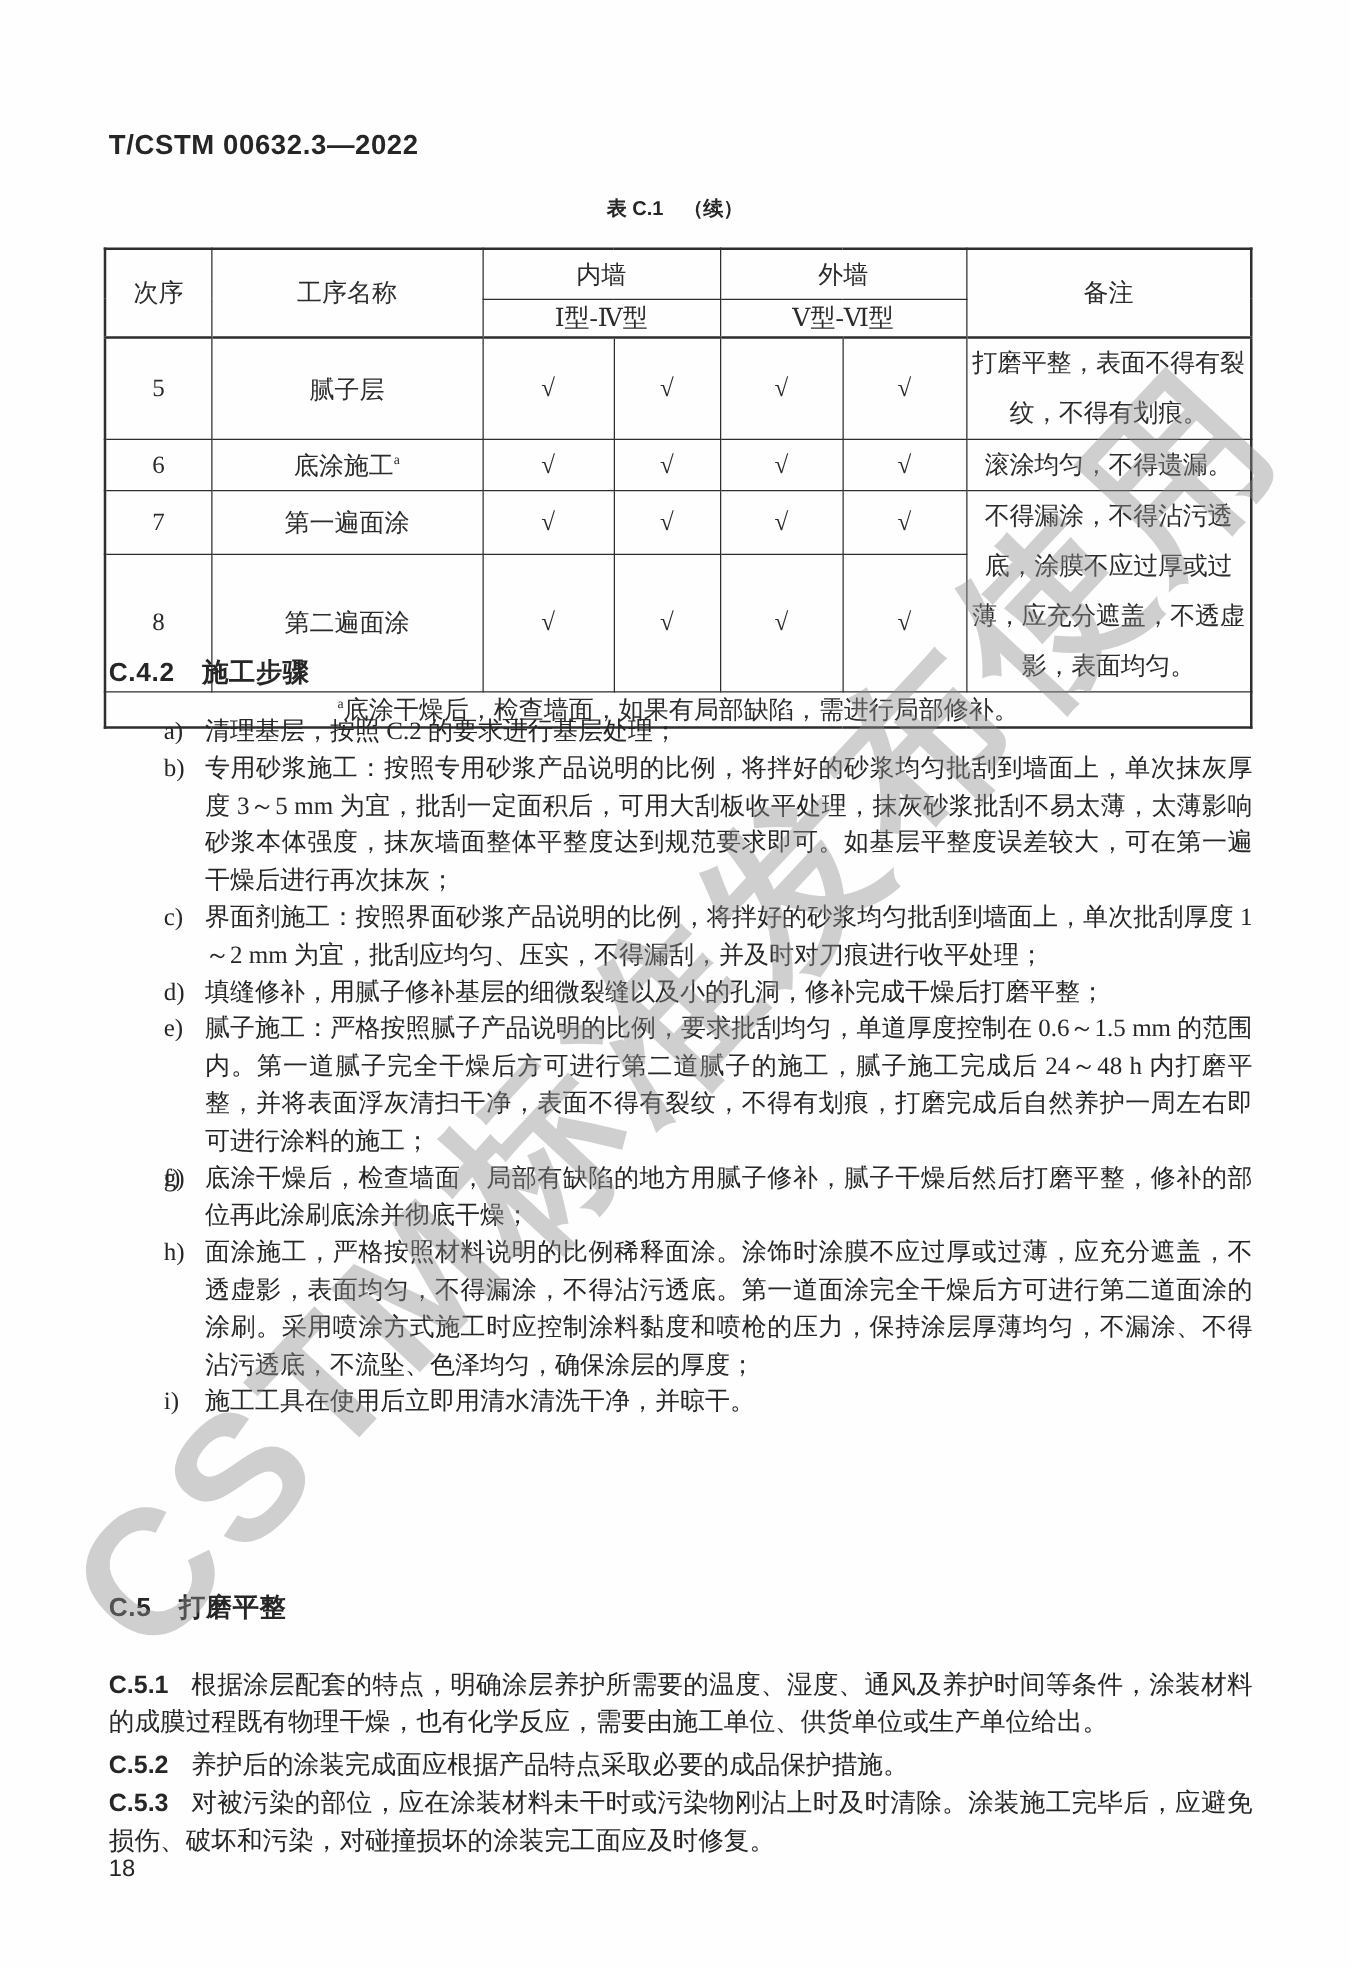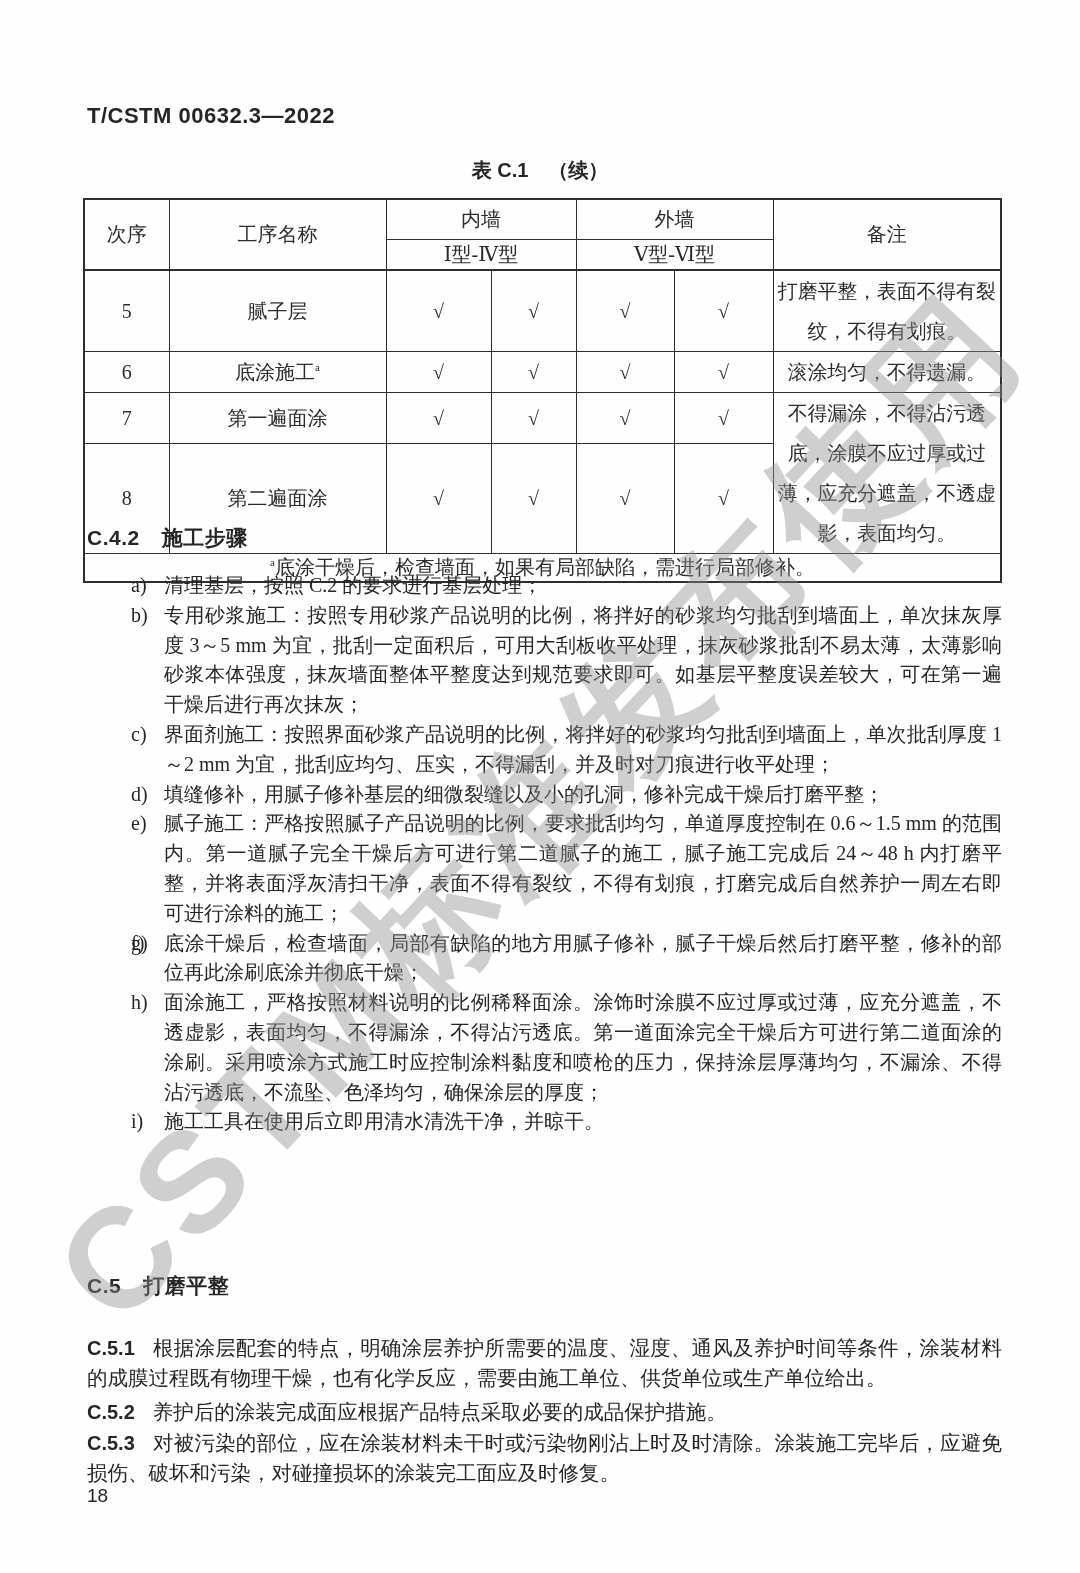--- a/index.html
+++ b/index.html
@@ -20,21 +20,21 @@
   .content { position:relative; z-index:1; }
   
   .doc-code {
     position:absolute; left:87px; top:103px;
     font-family:"Liberation Sans","DejaVu Sans",sans-serif;
     font-size:22px; font-weight:700; letter-spacing:0.5px;
   }
   .table-title {
     position:absolute; left:0; top:157px; width:100%; text-align:center;
     font-family:"Liberation Sans","DejaVu Sans",sans-serif;
-    font-size:20px; font-weight:700;
+    font-size:16px; font-weight:700;
   }
   
   table.proc {
     position:absolute; left:83px; top:198px; width:917px;
     border-collapse:collapse; table-layout:fixed;
     border:2px solid #2e2e2e;
   }
   table.proc td {
     border:1px solid #2e2e2e; text-align:center; vertical-align:middle;
     font-size:20px; padding:0; color:#2b2b2b;

